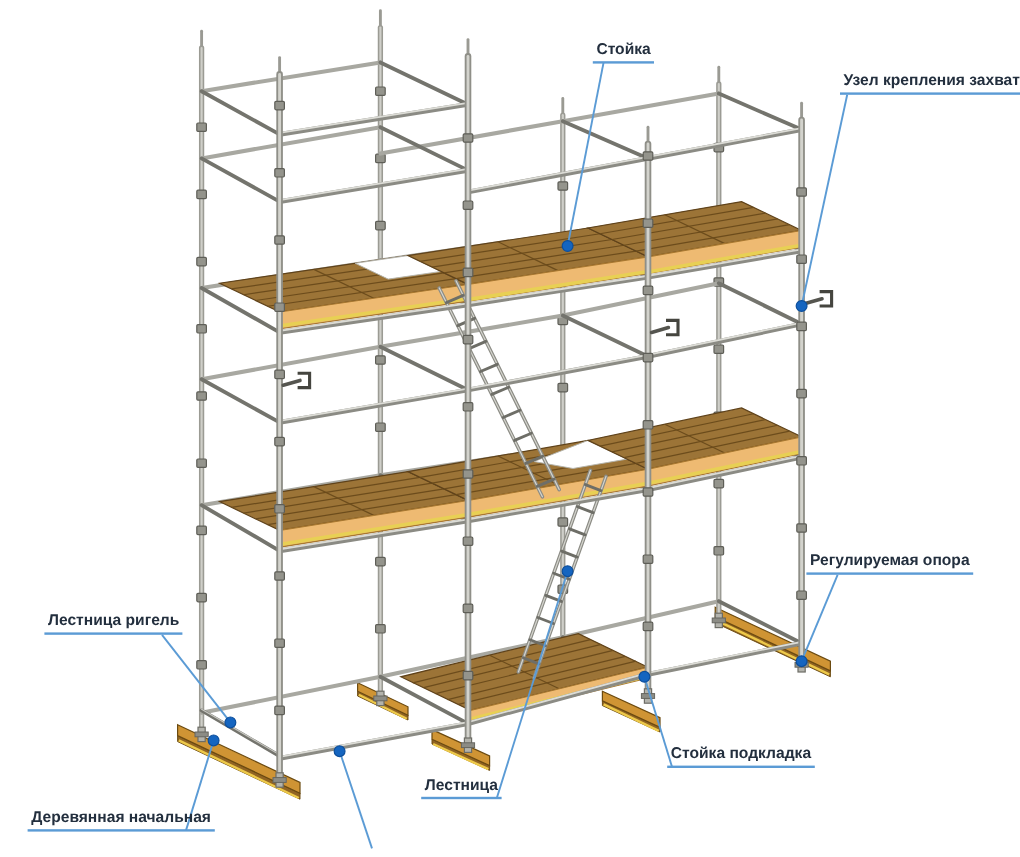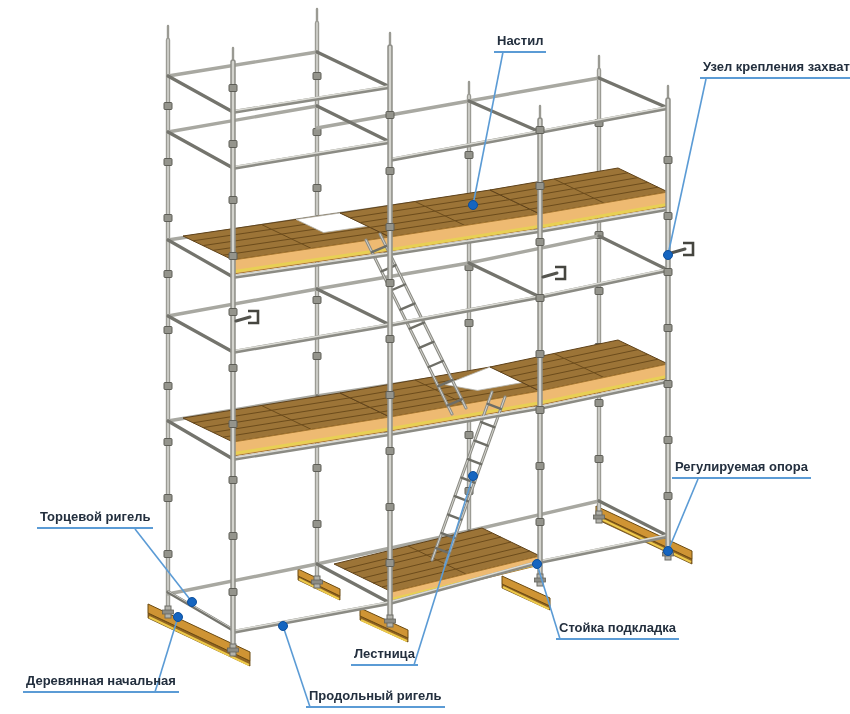--- a/index.html
+++ b/index.html
@@ -361,21 +361,20 @@
     <circle class="dot" cx="668" cy="255" r="4.5"></circle>
     <circle class="dot" cx="668" cy="551" r="4.5"></circle>
     <circle class="dot" cx="192" cy="602" r="4.5"></circle>
     <circle class="dot" cx="178" cy="617" r="4.5"></circle>
     <circle class="dot" cx="283" cy="626" r="4.5"></circle>
     <circle class="dot" cx="473" cy="476" r="4.5"></circle>
     <circle class="dot" cx="537" cy="564" r="4.5"></circle>
   </g>
 </svg>
 
-  <div class="callout" style="left:494px;top:33px;">Настил</div>
+  <div class="callout" style="left:494px;top:33px;">Стойка</div>
   <div class="callout" style="left:700px;top:59px;">Узел крепления захвата</div>
   <div class="callout" style="left:672px;top:459px;text-align:center;">Регулируемая опора</div>
-  <div class="callout" style="left:37px;top:509px;">Торцевой ригель</div>
+  <div class="callout" style="left:37px;top:509px;">Лестница ригель</div>
   <div class="callout" style="left:23px;top:673px;">Деревянная начальная</div>
-  <div class="callout" style="left:306px;top:688px;">Продольный ригель</div>
   <div class="callout" style="left:351px;top:646px;">Лестница</div>
   <div class="callout" style="left:556px;top:620px;">Стойка подкладка</div>
 </div>
 
 </body></html>

